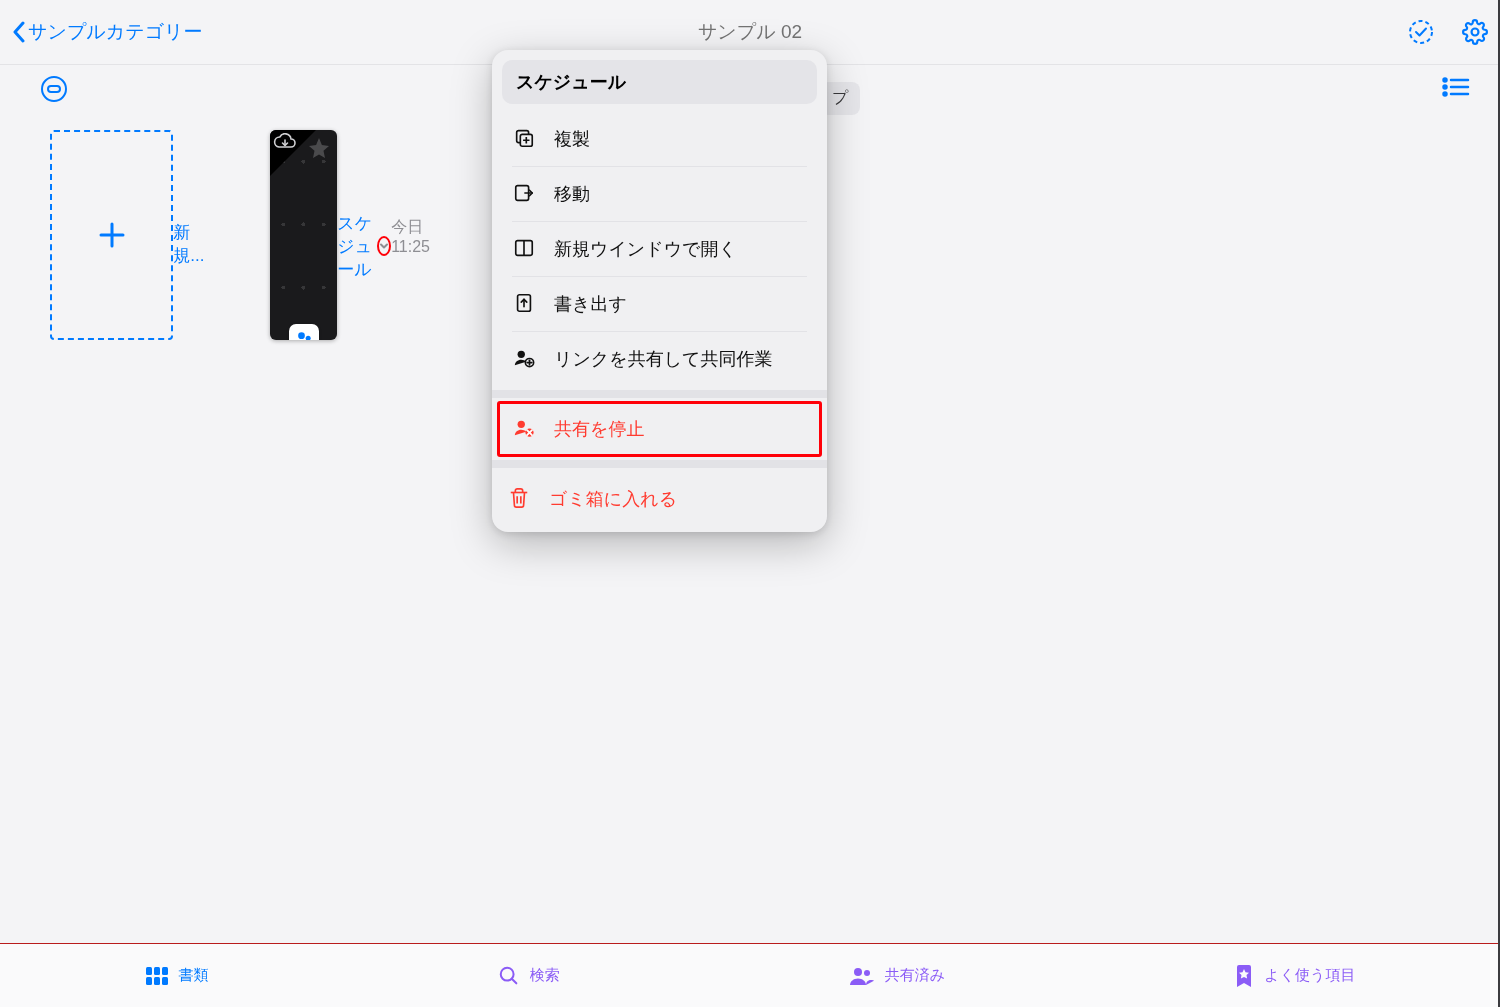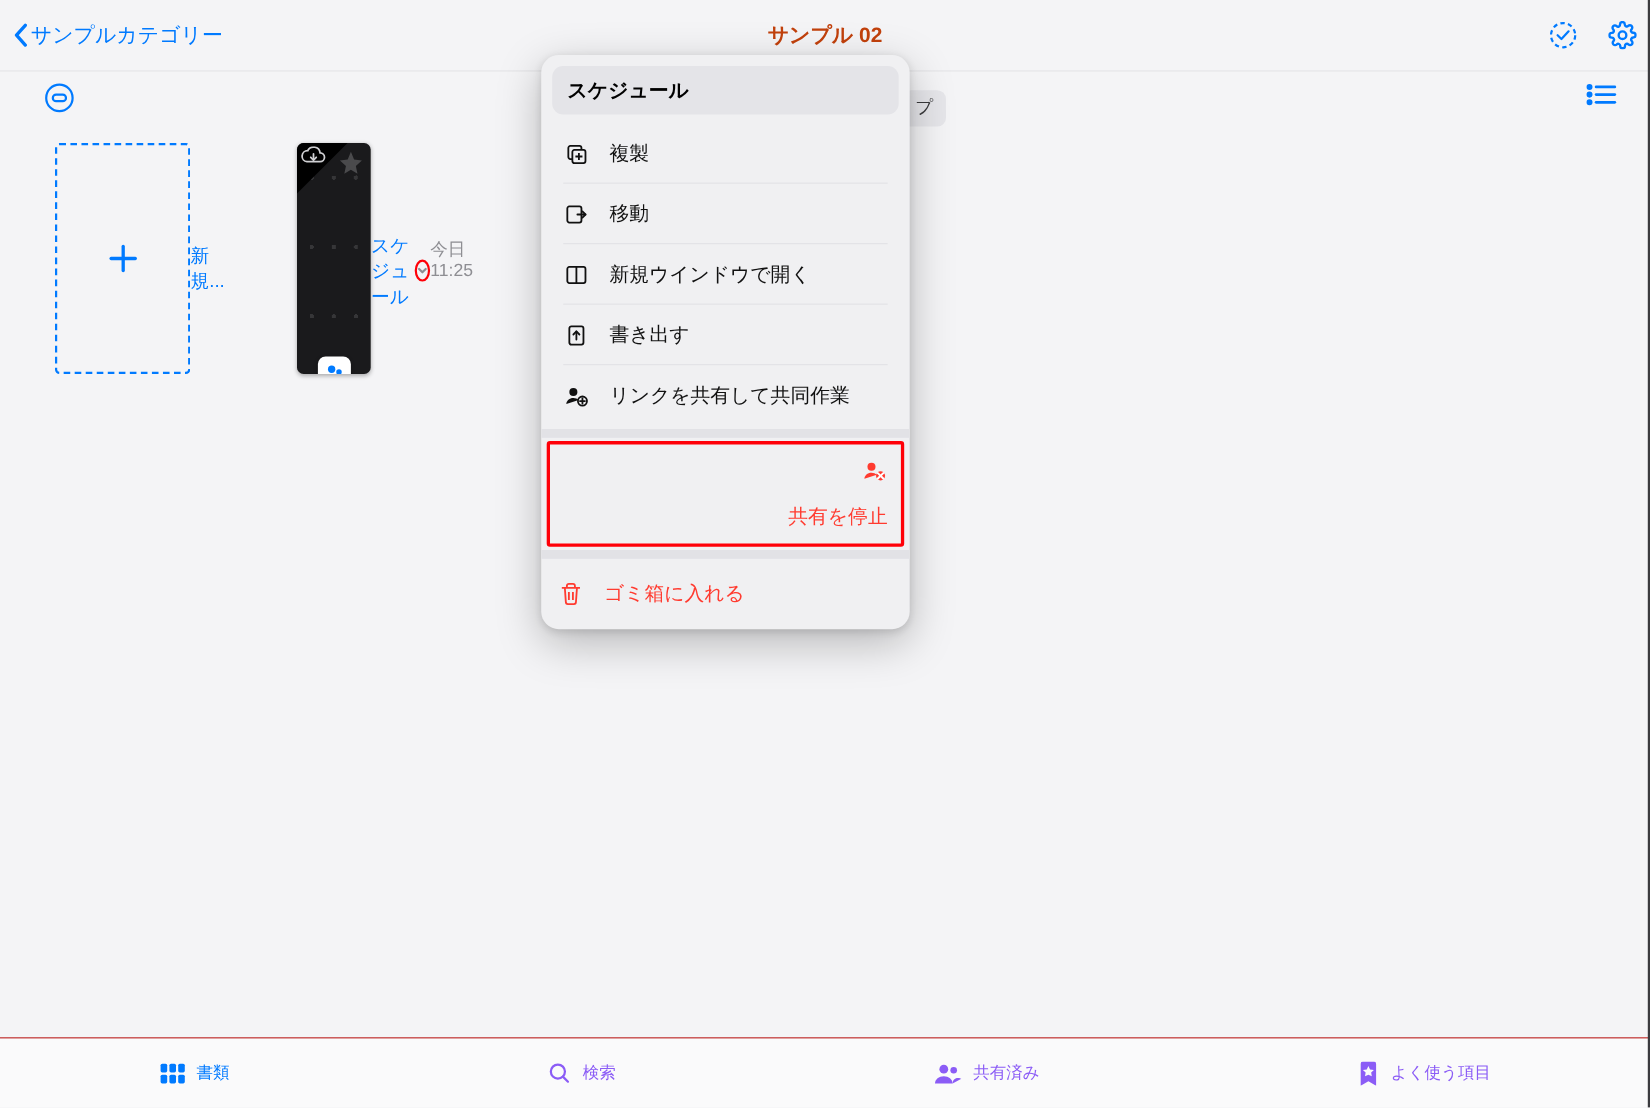--- a/index.html
+++ b/index.html
@@ -3,21 +3,21 @@
 <meta charset="utf-8">
 <style>
   * { box-sizing: border-box; margin: 0; padding: 0; }
   html, body { width: 100%; height: 100%; font-family: -apple-system, "Helvetica Neue", Arial, sans-serif; background:#f4f4f6; }
   .app { position:relative; width:1500px; height:1007px; background:#f4f4f6; overflow:hidden; }
 
   
   .topbar { position:absolute; top:0; left:0; right:0; height:64px; display:flex; align-items:center; justify-content:space-between; padding:0 12px; }
   .back-group { display:flex; align-items:center; color:#007aff; font-size:19px; cursor:pointer; }
   .back-group svg { margin-right:2px; }
-  .title { position:absolute; left:50%; transform:translateX(-50%); font-size:19px; font-weight:700; color:#c2410c; }
+  .title { position:absolute; left:50%; transform:translateX(-50%); font-size:19px; font-weight:400; color:#737373; }
   .top-right { display:flex; align-items:center; gap:28px; }
   .icon-btn { display:flex; align-items:center; justify-content:center; color:#007aff; cursor:pointer; }
 
   
   .toolbar { position:absolute; top:64px; left:0; right:0; height:48px; border-top:1px solid #e3e3e6; display:flex; align-items:center; justify-content:space-between; padding:0 30px 0 40px; }
   .list-toggle { color:#007aff; cursor:pointer; }
 
   
   .grid { position:absolute; top:130px; left:50px; display:flex; gap:60px; }
   .tile-col { display:flex; align-items:center; width:160px; }
@@ -45,26 +45,26 @@
   .share-badge svg { color:#007aff; }
 
   .doc-name-row { margin-top:22px; display:flex; align-items:center; gap:4px; position:relative; }
   .doc-name { color:#007aff; font-size:17px; }
   .chev-circle { width:20px; height:20px; border:2px solid #ff0008; border-radius:50%; display:flex; align-items:center; justify-content:center; color:#8e8e93; }
   .doc-date { margin-top:3px; color:#8e8e93; font-size:16px; }
 
   
   .popup { position:absolute; top:50px; left:492px; width:335px; background:#f0f0f2; border-radius:16px; box-shadow:0 12px 40px rgba(0,0,0,.25),0 2px 8px rgba(0,0,0,.12); overflow:hidden; padding:10px 0 6px; }
   .popup-title { margin:0 10px 8px; padding:10px 14px; background:#e4e4e8; border-radius:10px; font-weight:700; font-size:18px; color:#000; }
-  .menu-item { display:flex; align-items:flex-end; gap:18px; padding:15px 20px; font-size:18px; color:#111; cursor:pointer; }
+  .menu-item { display:flex; align-items:flex-start; gap:18px; padding:15px 20px; font-size:18px; color:#111; cursor:pointer; }
   .popup hr.sep { border:none; border-top:8px solid #e2e2e6; margin:4px 0; }
   .popup hr.thin-sep { border:none; border-top:1px solid #e2e2e6; margin:0 20px; }
   .menu-item.destructive { color:#ff3b30;padding-left:15px; }
   .menu-item .mi-icon { width:24px; display:flex; justify-content:center; color:inherit; }
-  .menu-item.highlighted-red { outline:3px solid #ff0008; outline-offset:-2px; border-radius:2px; margin:0 6px; padding:15px 14px;flex-direction:column; }
+  .menu-item.highlighted-red { outline:3px solid #ff0008; outline-offset:-2px; border-radius:2px; margin:0 6px; padding:15px 14px; }
 
   
   .hidden-tab { position:absolute; top:82px; left:820px; background:#e6e6ea; color:#3a3a3c; font-size:16px; padding:6px 12px; border-radius:8px; }
 
   
   .tabbar { position:absolute; left:0; right:0; bottom:0; height:64px; border-top:1px solid #b91c1c; background:#fafafb; display:flex; align-items:center; justify-content:space-around; }
   .tab { display:flex; align-items:center; gap:10px; color:#8b5cf6; font-size:15px; cursor:pointer; }
   .tab.active { color:#007aff; }
   .tab svg { flex-shrink:0; }
 

